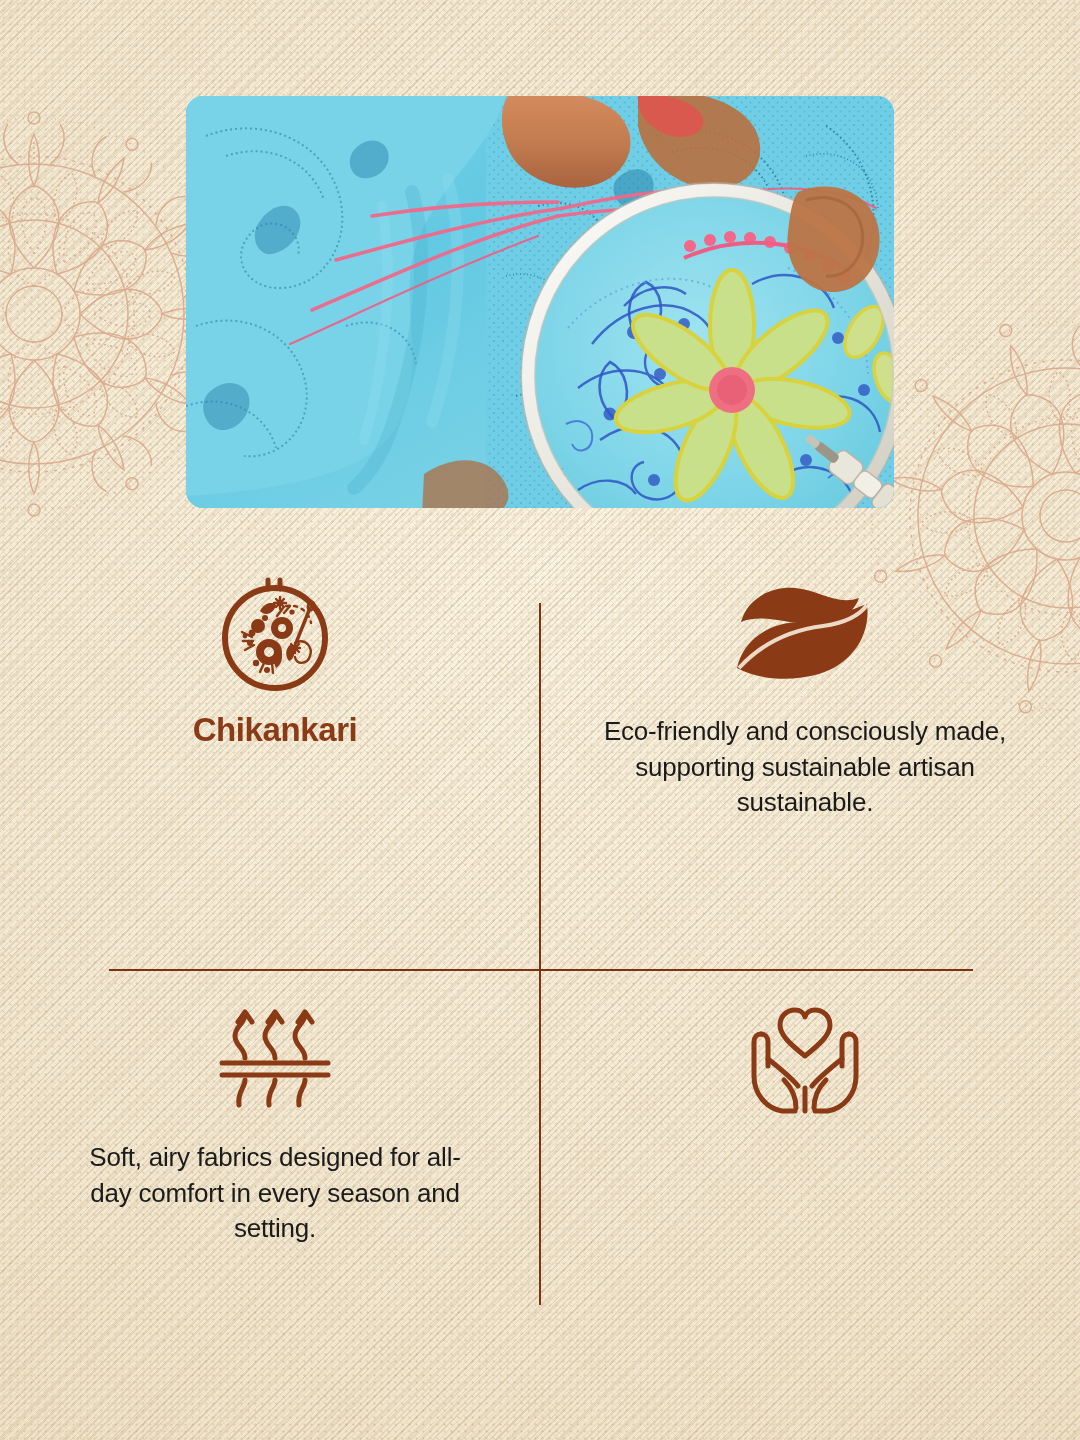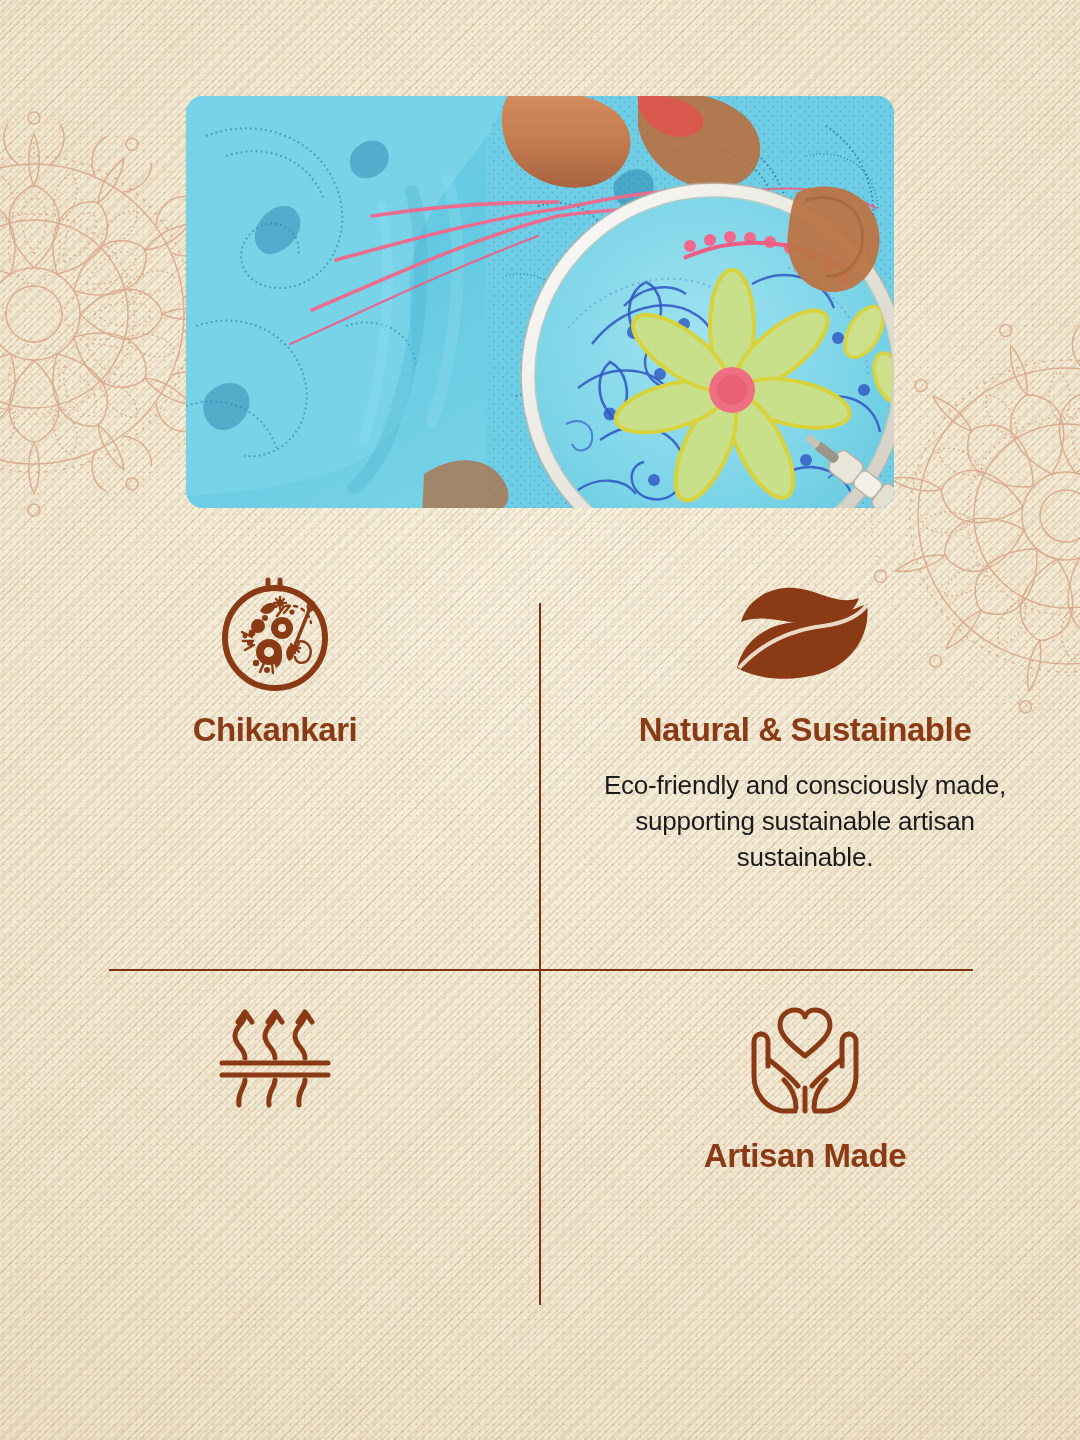--- a/index.html
+++ b/index.html
@@ -694,21 +694,20 @@
         <svg width="144" height="104" viewBox="0 0 144 104">
           <g fill="#8b3a16">
 
             <path d="M8,40 C14,18 36,4 62,6 C86,8 104,24 126,16 C120,34 100,44 72,42 C48,40 28,32 8,40 Z"></path>
 
             <path d="M4,86 C10,58 36,40 68,40 C96,40 116,28 134,22 C138,52 120,82 86,92 C58,100 26,98 4,86 Z"></path>
           </g>
           <path d="M6,86 C28,62 58,48 90,44 C112,41 126,34 134,23" fill="none" stroke="#f6ecd9" stroke-width="4" opacity="0.9"></path>
         </svg>
       </div>
-      <div class="feat-title">Natural &amp; Sustainable</div>
       <div class="feat-desc">Eco-friendly and consciously made, supporting sustainable artisan sustainable.</div>
     </div>
 
     <div class="cell cell-bl">
       <div class="icon-wrap">
         <svg width="112" height="108" viewBox="0 0 112 108">
           <g fill="none" stroke="#8b3a16" stroke-width="5" stroke-linecap="round" stroke-linejoin="round">
 
             <path d="M3,57 L109,57"></path>
             <path d="M3,69 L109,69"></path>
@@ -719,20 +718,21 @@
             <path d="M49,16 L56,6 L63,16"></path>
             <path d="M86,52 C86,42 76,40 76,30 C76,20 86,18 86,8"></path>
             <path d="M79,16 L86,6 L93,16"></path>
 
             <path d="M26,74 C26,82 18,86 20,99"></path>
             <path d="M56,74 C56,82 48,86 50,99"></path>
             <path d="M86,74 C86,82 78,86 80,99"></path>
           </g>
         </svg>
       </div>
+      <div class="feat-desc">Soft, airy fabrics designed for all-day comfort in every season and setting.</div>
     </div>
 
     <div class="cell cell-br">
       <div class="icon-wrap">
         <svg width="110" height="112" viewBox="0 0 110 112">
           <g fill="none" stroke="#8b3a16" stroke-width="5" stroke-linecap="round" stroke-linejoin="round">
 
             <path d="M55,52 C40,40 30,31 30,21 C30,12 37,6 45,6 C50,6 54,9 55,13 C56,9 60,6 65,6 C73,6 80,12 80,21 C80,31 70,40 55,52 Z"></path>
 
             <path d="M11,30 C7,30 4,33 4,38 L4,72 C4,90 16,104 32,107 L45,107"></path>
@@ -742,17 +742,16 @@
 
             <path d="M99,30 C103,30 106,33 106,38 L106,72 C106,90 94,104 78,107 L65,107"></path>
             <path d="M99,30 C95,30 92,33 92,38 L92,62"></path>
             <path d="M92,55 C88,58 68,74 62,82"></path>
             <path d="M64,104 C64,92 68,84 76,76"></path>
 
             <path d="M55,107 L55,84"></path>
           </g>
         </svg>
       </div>
-      <div class="feat-title">Artisan Made</div>
     </div>
 
   </div>
 </div>
 
 </body></html>

